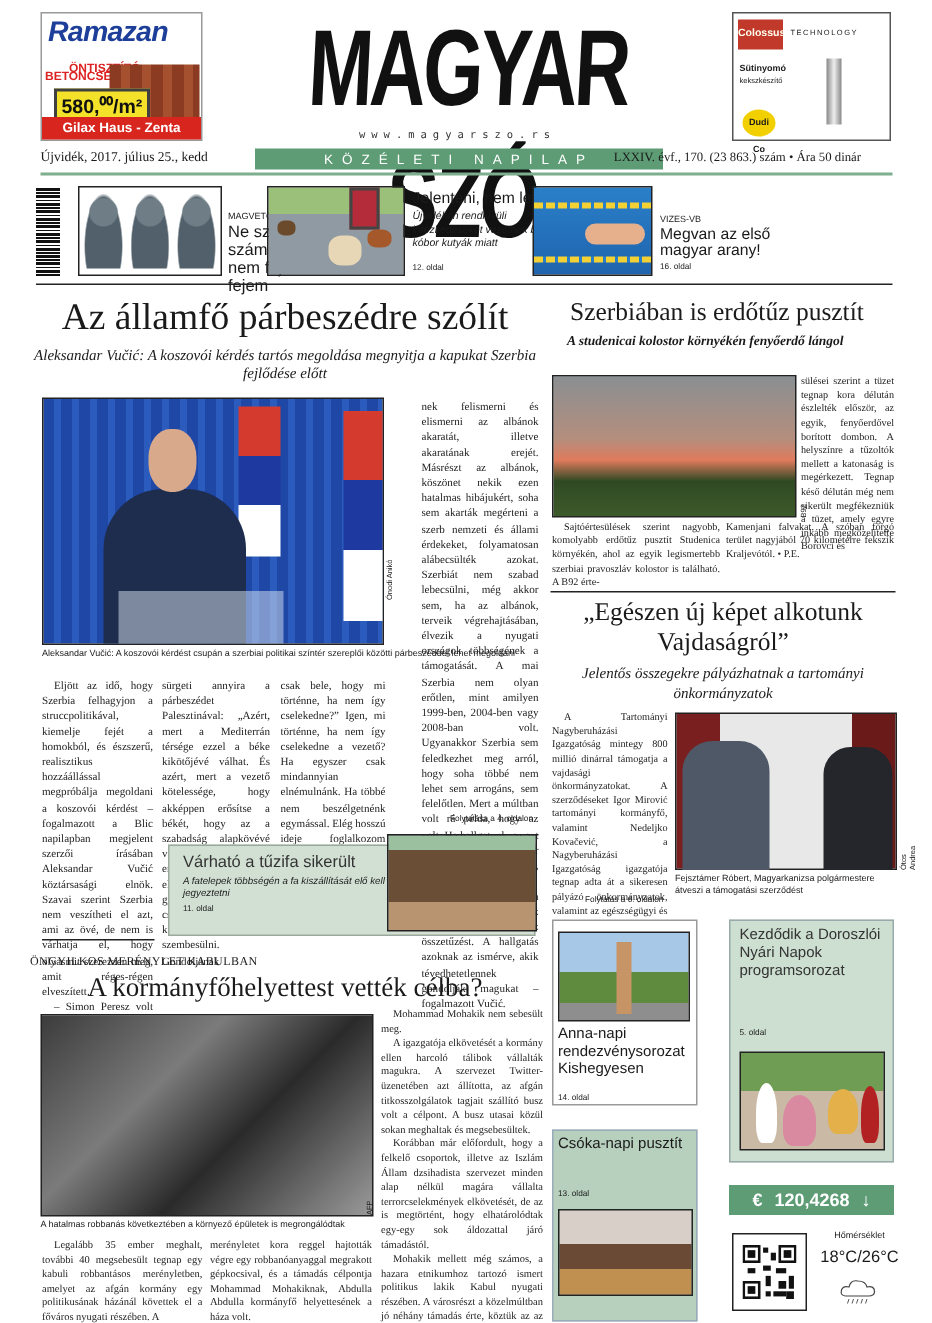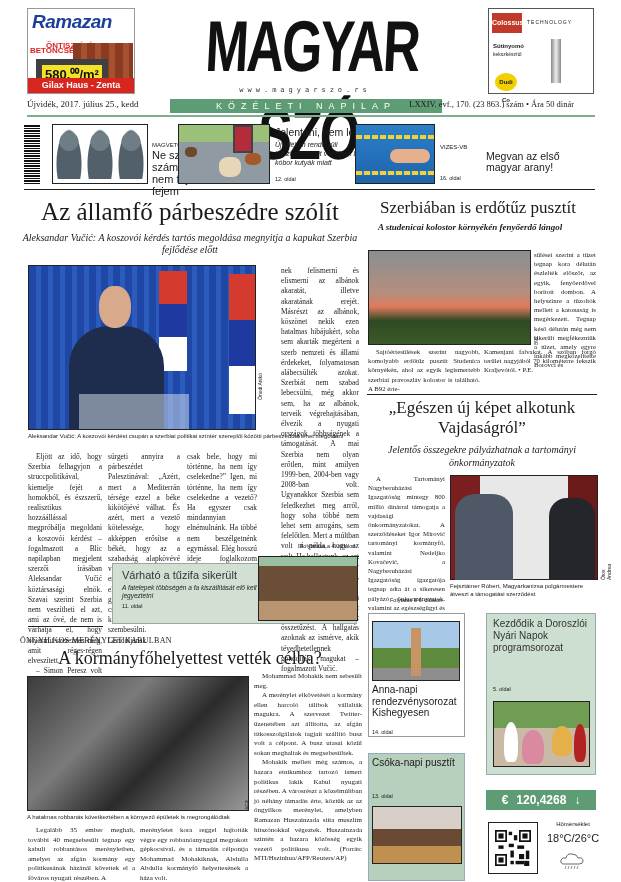--- a/index.html
+++ b/index.html
@@ -5,21 +5,21 @@
   * { box-sizing: border-box; margin: 0; padding: 0; }
   body { width: 621px; height: 882px; background: #fff; position: relative; overflow: hidden; font-family: "Liberation Serif", serif; color: #1a1a1a; }
   .abs { position: absolute; }
 
   
   #ad-left { left: 27px; top: 8px; width: 108px; height: 86px; border: 1px solid #999; background: #fff; }
   #ad-left .brand { position:absolute; left:4px; top:2px; font: bold italic 19px "Liberation Sans", sans-serif; color:#1d3f99; letter-spacing:-0.5px; }
   #ad-left .sub1 { position:absolute; left:18px; top:32px; font: bold 8px "Liberation Sans", sans-serif; color:#d22; }
   #ad-left .sub2 { position:absolute; left:2px; top:37px; font: bold 8px "Liberation Sans", sans-serif; color:#d22; }
   #ad-left .tile { position:absolute; left:45px; top:34px; width:60px; height:36px; background: repeating-linear-gradient(90deg,#8a3b22 0 8px,#a5512f 8px 14px); }
-  #ad-left .price { position:absolute; left:8px; top:50px; background:#f3e12a; border:6px solid #404040; font: bold 13px "Liberation Sans", sans-serif; padding:0 3px; color:#111; }
+  #ad-left .price { position:absolute; left:8px; top:50px; background:#f3e12a; border:2px solid #404040; font: bold 13px "Liberation Sans", sans-serif; padding:0 3px; color:#111; }
   #ad-left .shop { position:absolute; left:0; bottom:0; width:100%; height:15px; background:#d8261f; color:#fff; font: bold 9px "Liberation Sans", sans-serif; text-align:center; line-height:15px; }
 
   #masthead { left: 145px; top: 2px; width: 330px; height: 95px; text-align: center; }
   #masthead .title { font: bold 72px "Liberation Sans", sans-serif; letter-spacing: -3px; transform: scaleX(0.72) skewX(-4deg); transform-origin: center; line-height: 88px; color:#111; }
   #url { left: 205px; top: 86px; width: 200px; text-align:center; font: 7px "DejaVu Sans Mono", monospace; letter-spacing: 4px; color:#333; }
 
   #ad-right { left: 488px; top: 8px; width: 106px; height: 86px; border: 1px solid #555; background: #fff; }
   #ad-right .b1 { position:absolute; left:3px; top:4px; width:30px; height:20px; background:#c0392b; color:#ffe; font: bold 7px "Liberation Sans", sans-serif; text-align:center; line-height:20px; }
   #ad-right .b2 { position:absolute; left:38px; top:10px; font: 5px "Liberation Sans", sans-serif; letter-spacing:1px; }
   #ad-right .b3 { position:absolute; left:4px; top:34px; font: bold 6px "Liberation Sans", sans-serif; }
@@ -44,21 +44,21 @@
   #dogs-img .sign { position:absolute; left:54px; top:0; width:20px; height:28px; background:#b42c3a; border:2px solid #444; }
   #dogs-img .dog { position:absolute; border-radius:40%; }
   #t2-title { left: 275px; top: 126px; width: 100px; font: 10.5px "Liberation Sans", sans-serif; }
   #t2-sub { left: 275px; top: 140px; width: 100px; font: italic 7px "Liberation Sans", sans-serif; line-height: 9px; }
   #t2-page { left: 275px; top: 176px; font: 5.5px "Liberation Sans", sans-serif; }
 
   #swim-img { left: 355px; top: 124px; width: 80px; height: 60px; background: linear-gradient(#2a7fc9, #1f64ad); }
   #swim-img .lane { position:absolute; left:0; width:100%; height:4px; background: repeating-linear-gradient(90deg,#f3d033 0 6px,#2a7fc9 6px 8px); }
   #swim-img .swimmer { position:absolute; left:34px; top:24px; width:40px; height:14px; border-radius:8px; background:#e7b08c; }
   #t3-kicker { left: 440px; top: 144px; font: 6px "Liberation Sans", sans-serif; }
-  #t3-title { left: 440px; top: 151px; width: 80px; font: 10.5px "Liberation Sans", sans-serif; line-height: 11px; margin-left: 46px; }
+  #t3-title { left: 440px; top: 151px; width: 80px; font: 10.5px "Liberation Sans", sans-serif; line-height: 11px; }
   #t3-page { left: 440px; top: 175px; font: 5.5px "Liberation Sans", sans-serif; }
   #rule-teaser { left: 24px; top: 189px; width: 571px; height: 1px; background: #222; }
 
   
   #main-head { left: 20px; top: 198px; width: 340px; text-align: center; font: 25px "Liberation Serif", serif; }
   #main-sub { left: 20px; top: 232px; width: 340px; text-align: center; font: italic 10px "Liberation Serif", serif; line-height: 12px; }
   #vucic-img { left: 28px; top: 265px; width: 228px; height: 165px; background: repeating-linear-gradient(90deg,#1f47a6 0 7px,#2b5cbd 7px 12px); border:1px solid #222; overflow:hidden; }
   #vucic-img .body { position:absolute; left:40px; top:60px; width:95px; height:110px; background:#1e2d4e; border-radius:40px 40px 0 0; }
   #vucic-img .head { position:absolute; left:70px; top:20px; width:32px; height:42px; background:#d9a98b; border-radius:45%; }
   #vucic-img .flag1 { position:absolute; left:130px; top:5px; width:28px; height:100px; background:linear-gradient(#d43a2e 0 33%,#1e3aa0 33% 66%,#fff 66%); }
@@ -232,21 +232,22 @@
 <div id="kabul-head" class="abs">A kormányfőhelyettest vették célba?</div>
 <div id="kabul-img" class="abs"></div>
 <div id="kabul-credit" class="abs">AFP</div>
 <div id="kabul-caption" class="abs">A hatalmas robbanás következtében a környező épületek is megrongálódtak</div>
 <div id="kcol1" class="col">
     <p>Legalább 35 ember meghalt, további 40 megsebesült tegnap egy kabuli robbantásos merényletben, amelyet az afgán kormány egy politikusának házánál követtek el a főváros nyugati részében. A</p>
   </div>
 <div id="kcol2" class="col">merényletet kora reggel hajtották végre egy robbanóanyaggal megrakott gépkocsival, és a támadás célpontja Mohammad Mohakiknak, Abdulla Abdulla kormányfő helyettesének a háza volt.</div>
 <div id="kcol3" class="col">
   <p>Mohammad Mohakik nem sebesült meg.</p>
-  <p>A merénylet elkövetését a kormány ellen harcoló tálibok vállalták magukra. A szervezet Twitter-üzenetében azt állította, az afgán titkosszolgálatok tagjait szállító busz volt a célpont. A busz utasai közül sokan meghaltak és megsebesültek.</p>
+  <p>A igazgatója elkövetését a kormány ellen harcoló tálibok vállalták magukra. A szervezet Twitter-üzenetében azt állította, az afgán titkosszolgálatok tagjait szállító busz volt a célpont. A busz utasai közül sokan meghaltak és megsebesültek.</p>
+  <p>Korábban már előfordult, hogy a felkelő csoportok, illetve az Iszlám Állam dzsihadista szervezet minden alap nélkül magára vállalta terrorcselekmények elkövetését, de az is megtörtént, hogy elhatárolódtak egy-egy sok áldozattal járó támadástól.</p>
   <p>Mohakik mellett még számos, a hazara etnikumhoz tartozó ismert politikus lakik Kabul nyugati részében. A városrészt a közelmúltban jó néhány támadás érte, köztük az az öngyilkos merénylet, amelyben Ramazan Huszainzada síita muszlim hitszónokkal végeztek. Huszainzada szintén a hazara közösség egyik vezető politikusa volt. (Forrás: MTI/Hszinhua/AFP/Reuters/AP)</p>
 </div>
 
 <div id="fire-head" class="abs">Szerbiában is erdőtűz pusztít</div>
 <div id="fire-sub" class="abs">A studenicai kolostor környékén fenyőerdő lángol</div>
 <div id="fire-img" class="abs"></div>
 <div id="fire-credit" class="abs">B92</div>
 <div id="fcol1" class="col">sülései szerint a tüzet tegnap kora délután észlelték először, az egyik, fenyőerdővel borított dombon. A helyszínre a tűzoltók mellett a katonaság is megérkezett. Tegnap késő délután még nem sikerült megfékezniük a tüzet, amely egyre inkább megközelítette Borovci és</div>
 <div id="fcol2" class="col">
     <p>Sajtóértesülések szerint nagyobb, komolyabb erdőtűz pusztít Studenica környékén, ahol az egyik legismertebb szerbiai pravoszláv kolostor is található. A B92 érte-</p>

